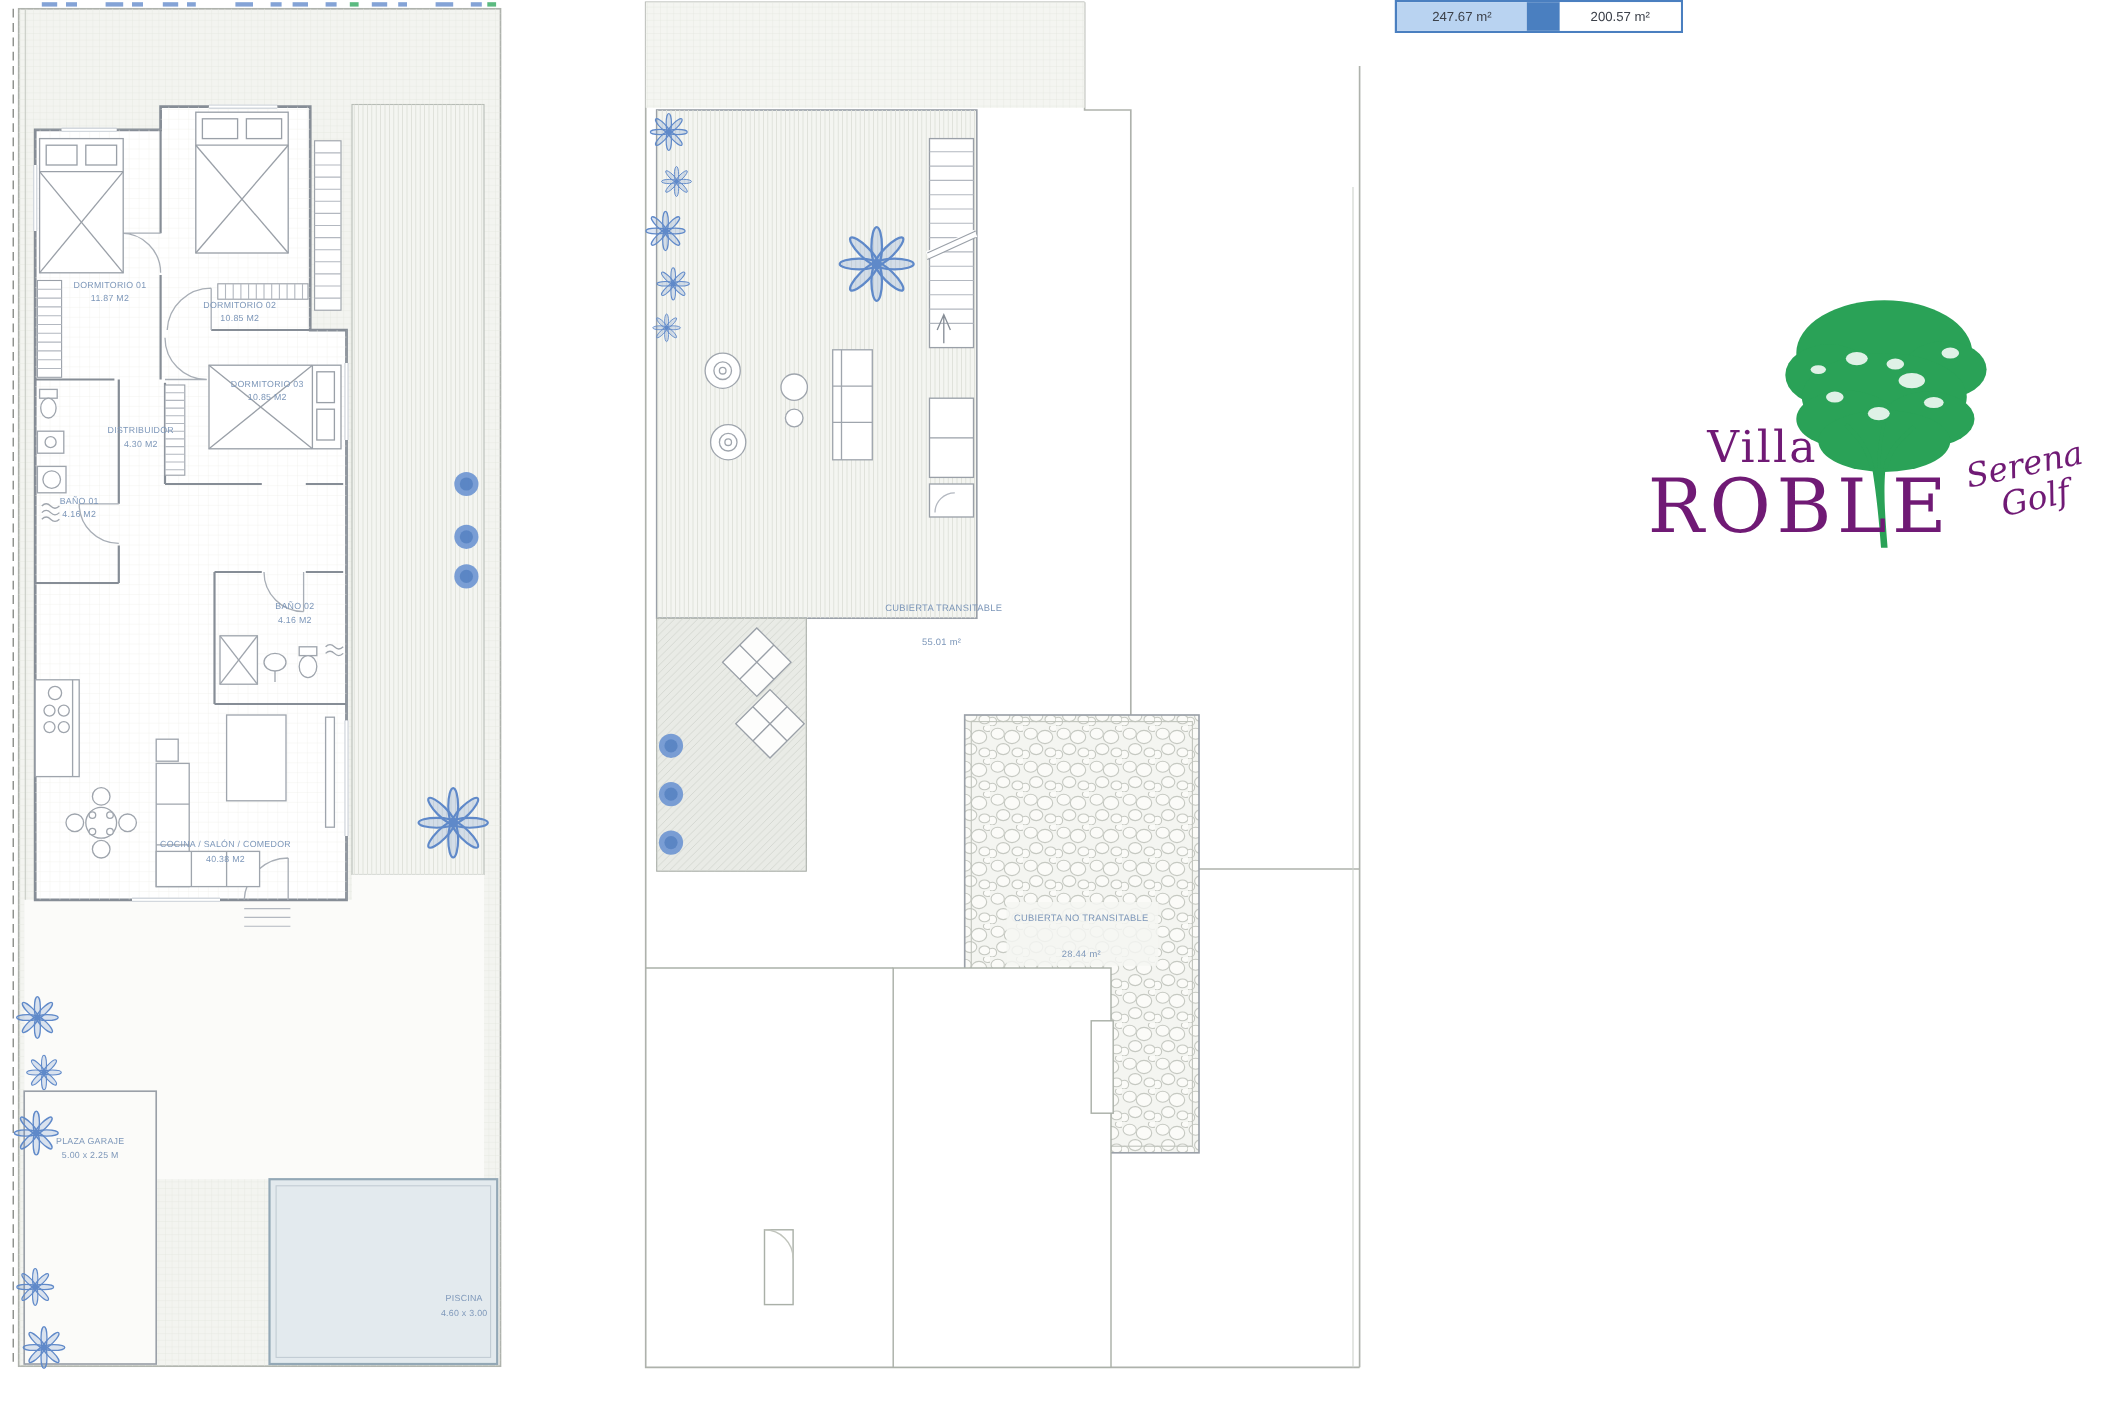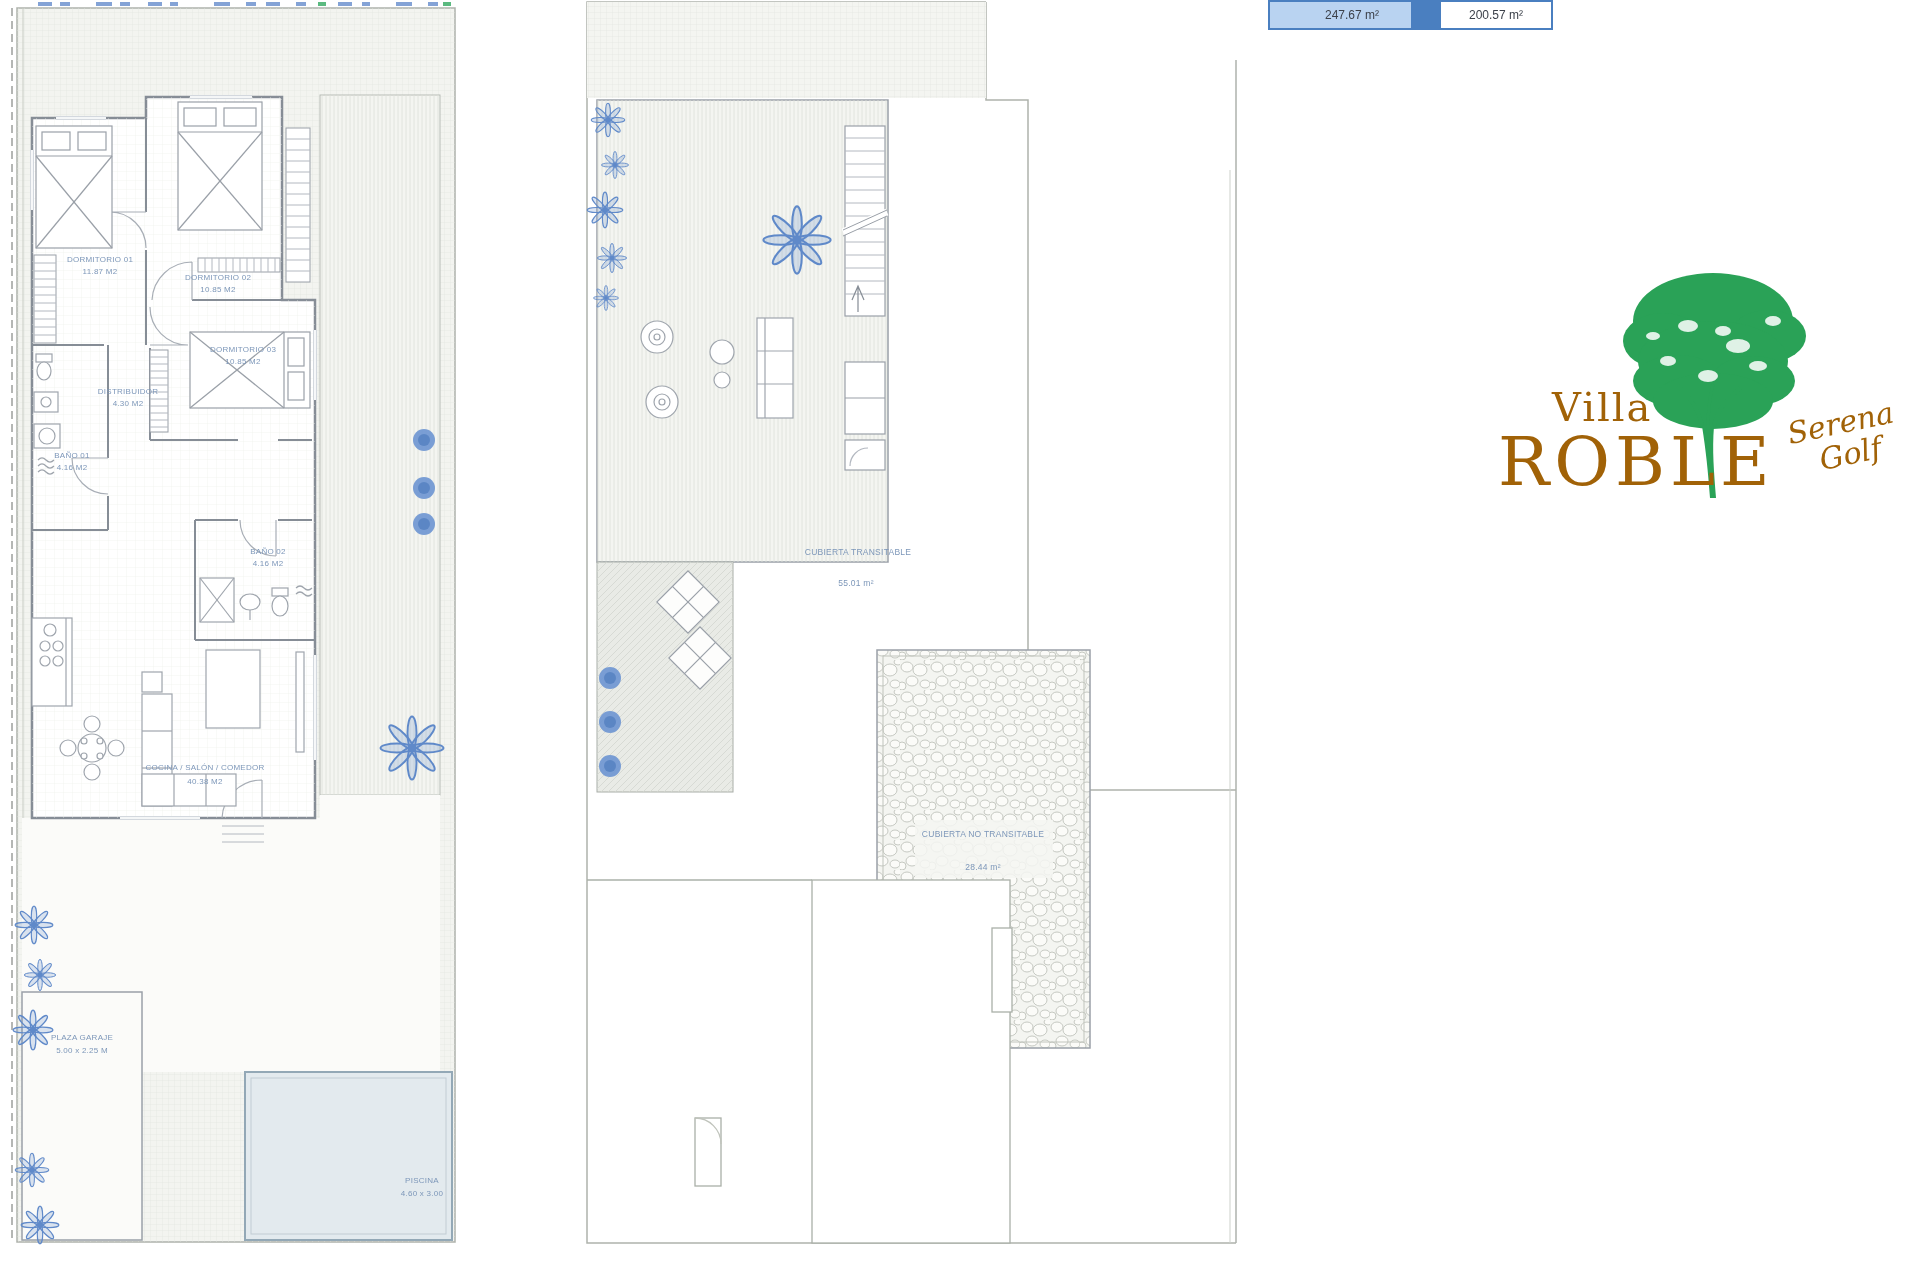--- a/index.html
+++ b/index.html
@@ -5,26 +5,26 @@
   html,body{margin:0;padding:0;background:#fff;}
   body{width:1920px;height:1280px;position:relative;overflow:hidden;}
   .plan-svg{position:absolute;left:0;top:0;}
   .lbl{font-family:"Liberation Sans",sans-serif;fill:#7d97b9;letter-spacing:.25px;}
   .lbl8{font-size:8px;}
   .lbl9{font-size:8.5px;}
   
   .area-table{position:absolute;left:1268px;top:0;height:26px;display:flex;align-items:stretch;
     border:2px solid #4a7fc0;font-family:"Liberation Sans",sans-serif;font-size:12px;color:#3c414a;}
   .at-cell{display:flex;align-items:center;justify-content:center;}
-  .at-c1{width:118px;background:#b9d3f1;padding-left:23px;}
+  .at-c1{width:118px;background:#b9d3f1;}
   .at-mid{width:30px;background:#4a7fc0;}
   .at-c2{width:110px;background:#fff;}
   
   .logo{position:absolute;left:1490px;top:258px;width:430px;height:290px;
-    font-family:"DejaVu Serif",serif;color:#a16207;}
+    font-family:"DejaVu Serif",serif;color:#701a75;}
   .logo-tree{position:absolute;left:128px;top:8px;}
   .logo-villa{position:absolute;left:62px;top:126px;font-size:40px;letter-spacing:2px;}
   .logo-roble{position:absolute;left:8px;top:164px;font-size:68px;letter-spacing:5px;}
   .logo-script{position:absolute;left:300px;top:150px;transform:rotate(-12deg);
     font-style:italic;font-size:30px;line-height:30px;}
   .logo-script .g2{display:block;margin-left:26px;margin-top:2px;}
 </style>
 </head>
 <body>
 

